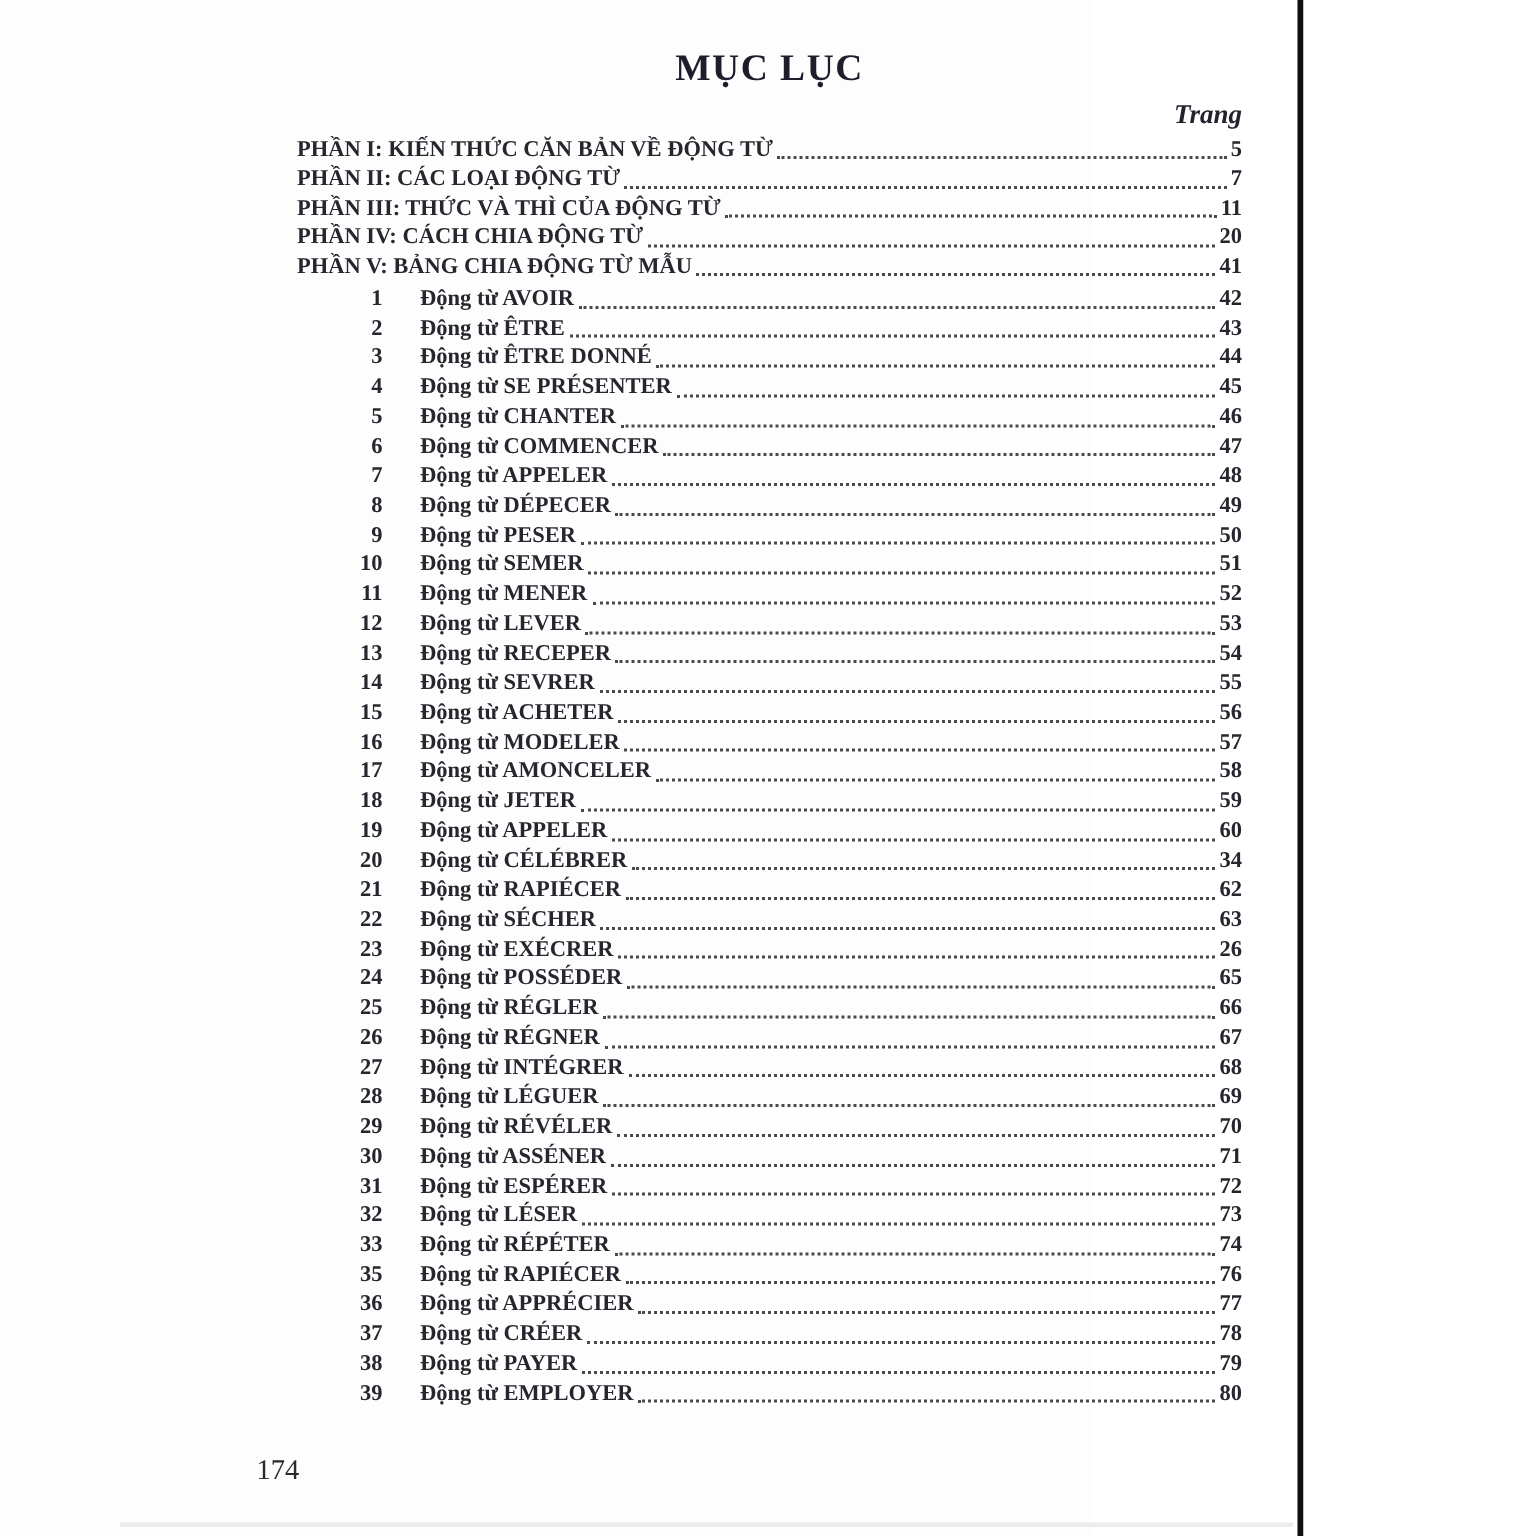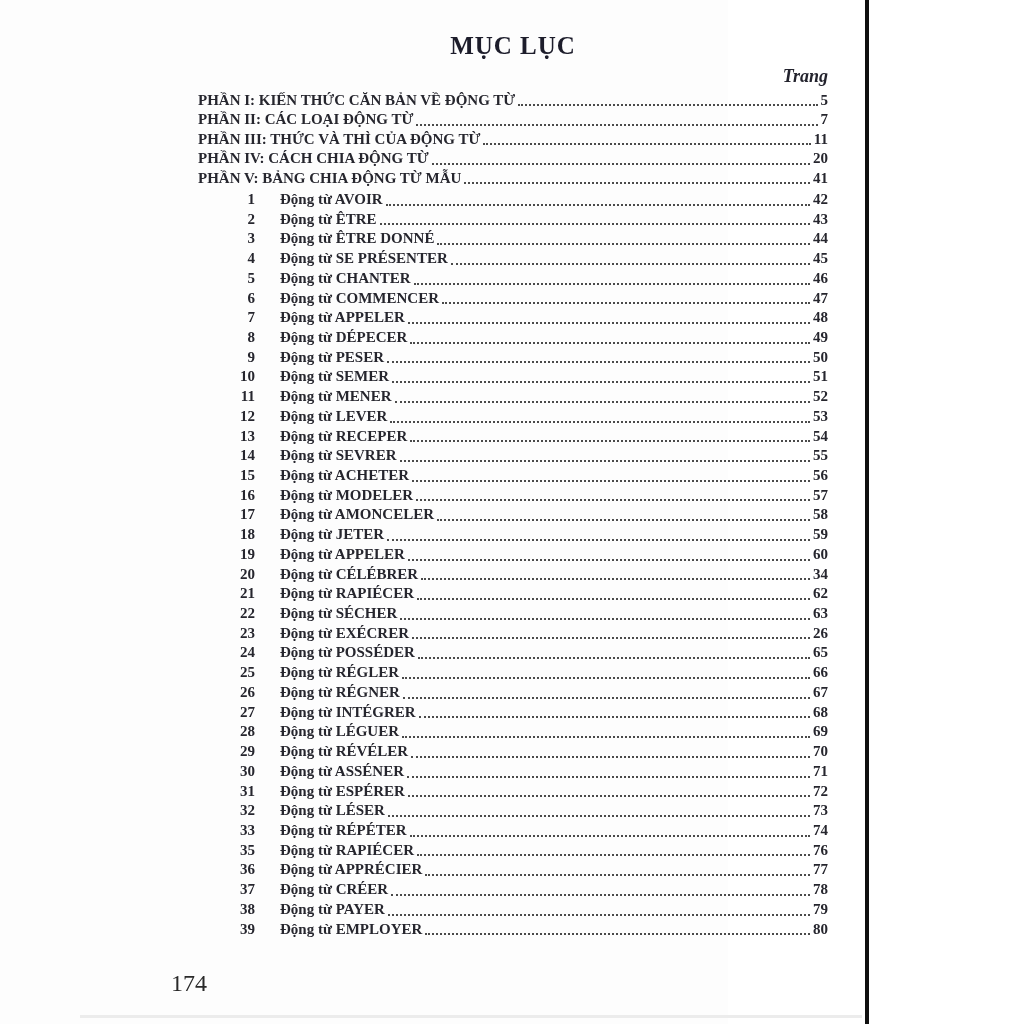--- a/index.html
+++ b/index.html
@@ -97,21 +97,21 @@
   }
   .row-page {
     flex: 0 0 auto;
     font-weight: 700;
     font-size: 15px;
     text-align: right;
   }
   .footer-page-number {
     position: absolute;
     left: 171px; top: 970px;
-    font-size: 24px;
+    font-size: 19px;
     color: #2a2a2a;
   }
   .page-edge-shadow {
     position: absolute;
     left: 80px; top: 1015px;
     width: 782px; height: 3px;
     background: #ececec;
   }
 </style>
 </head>

